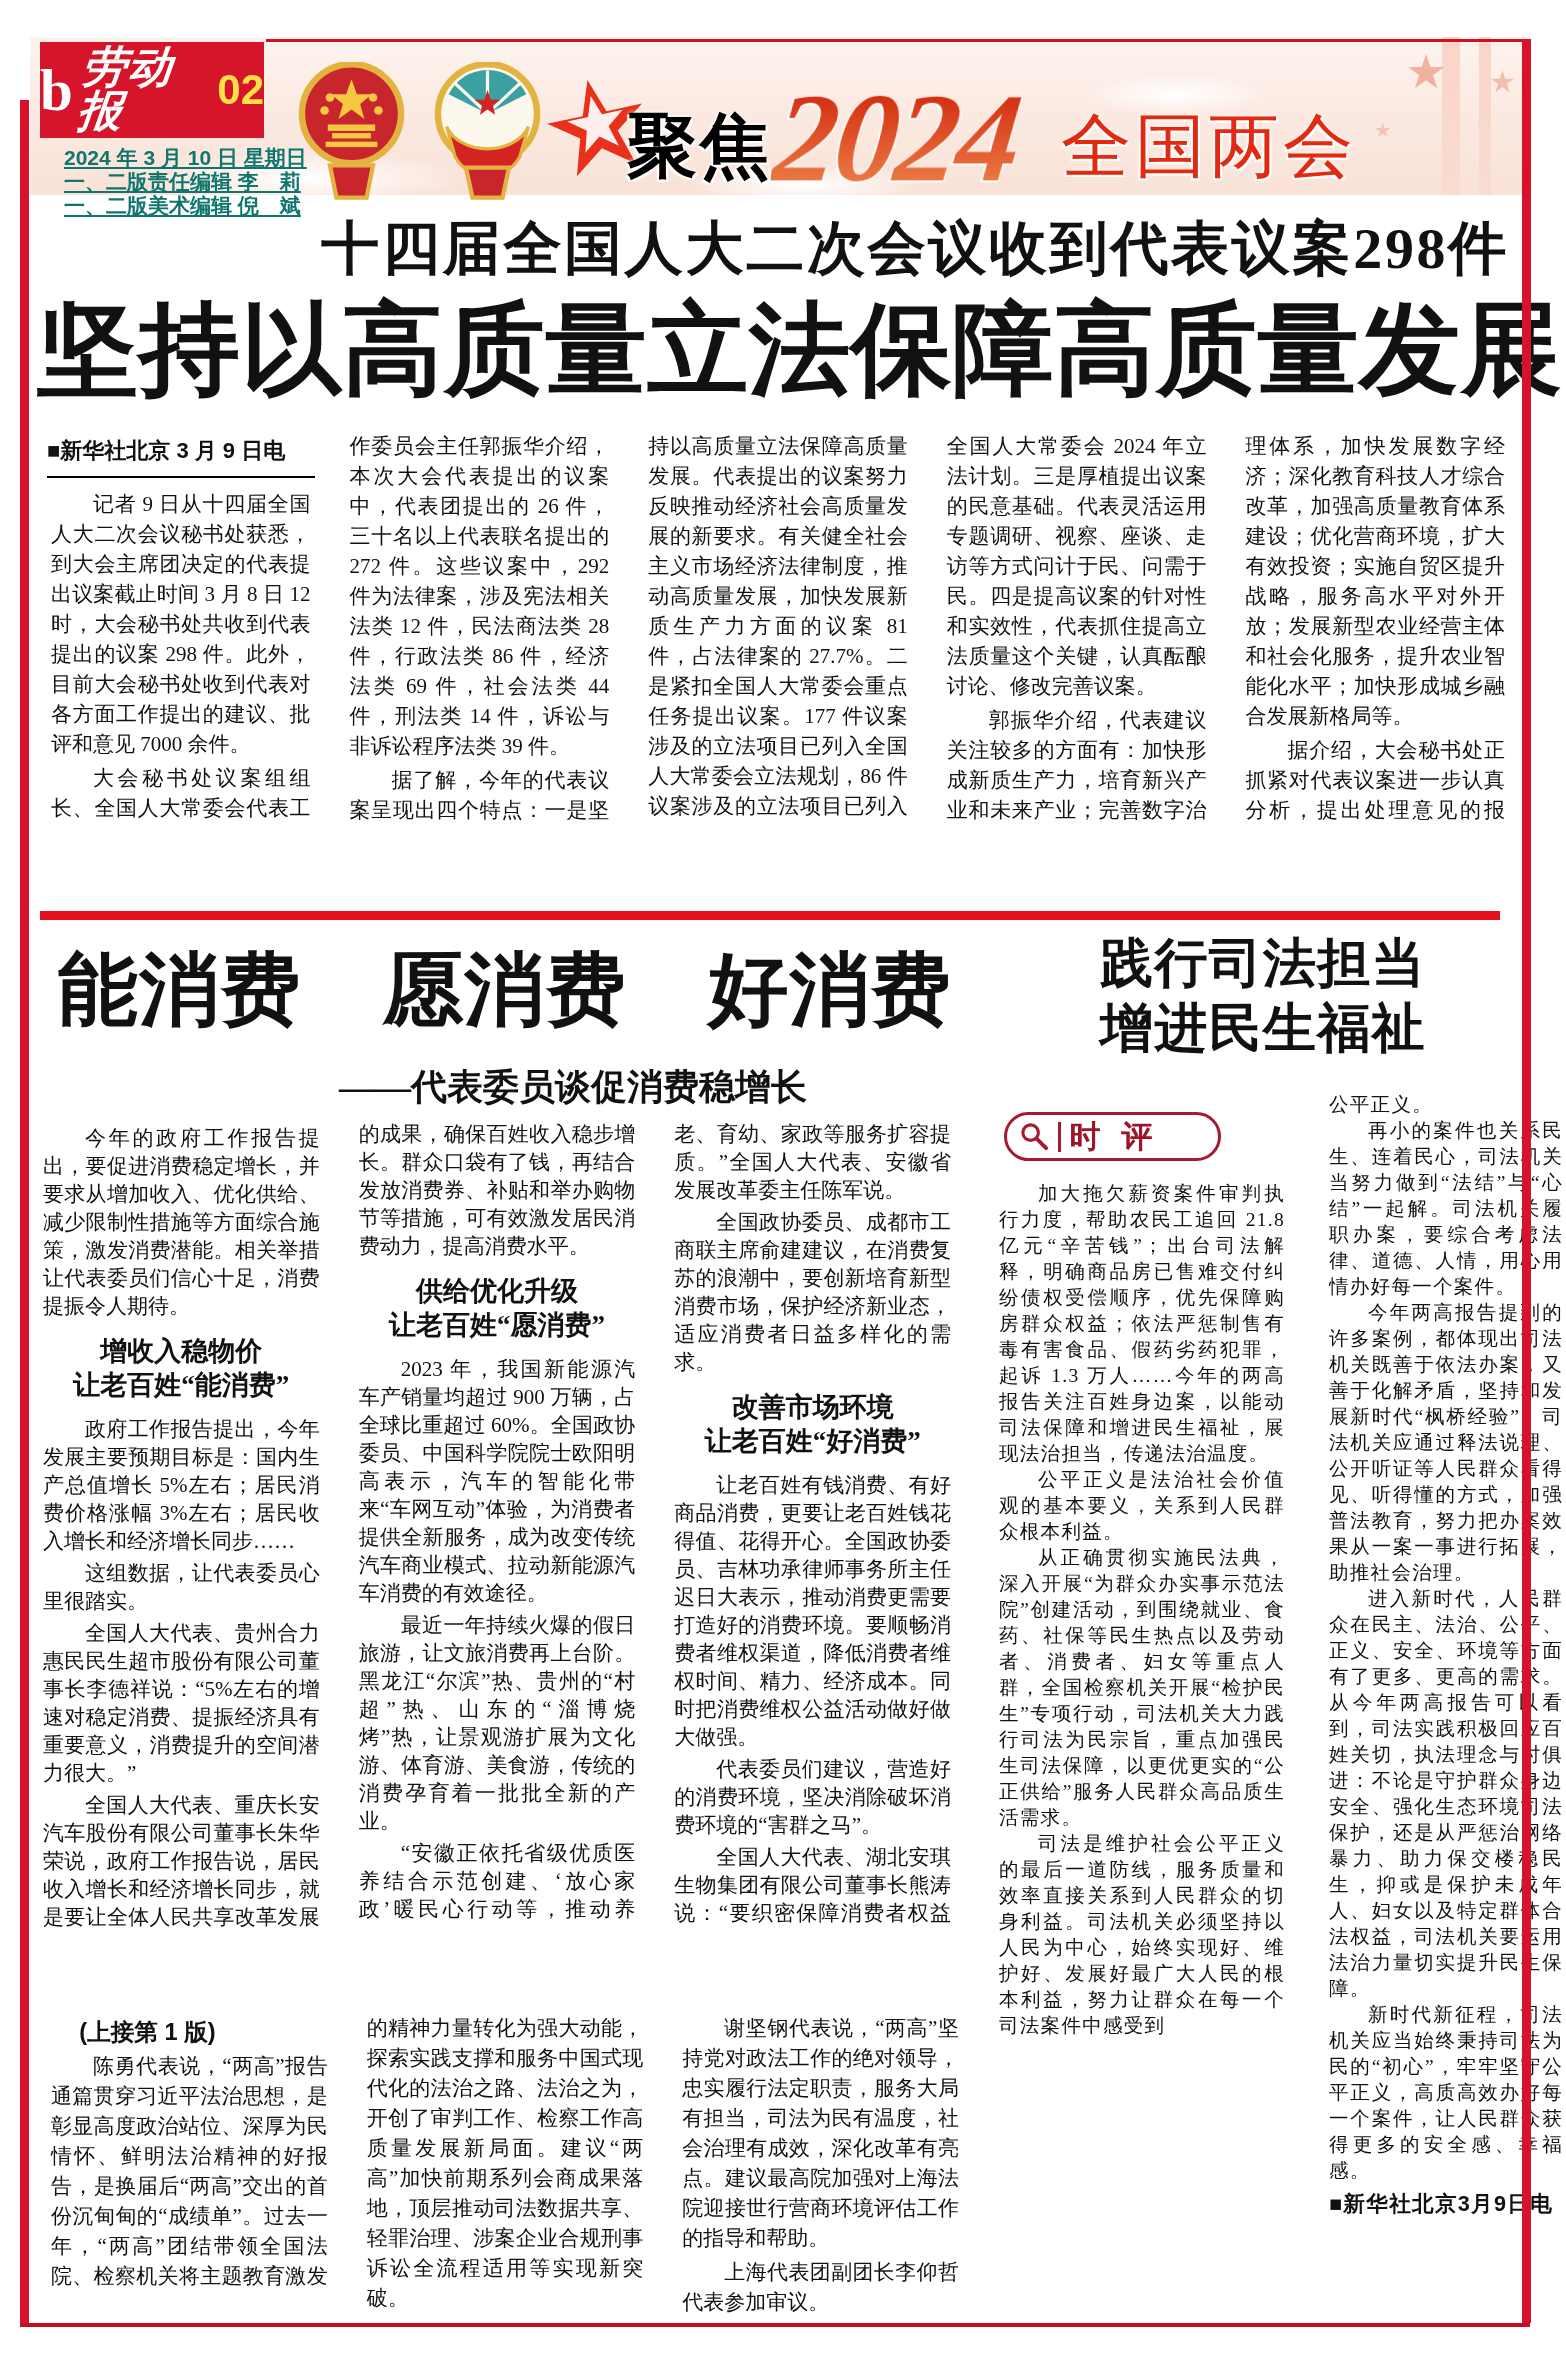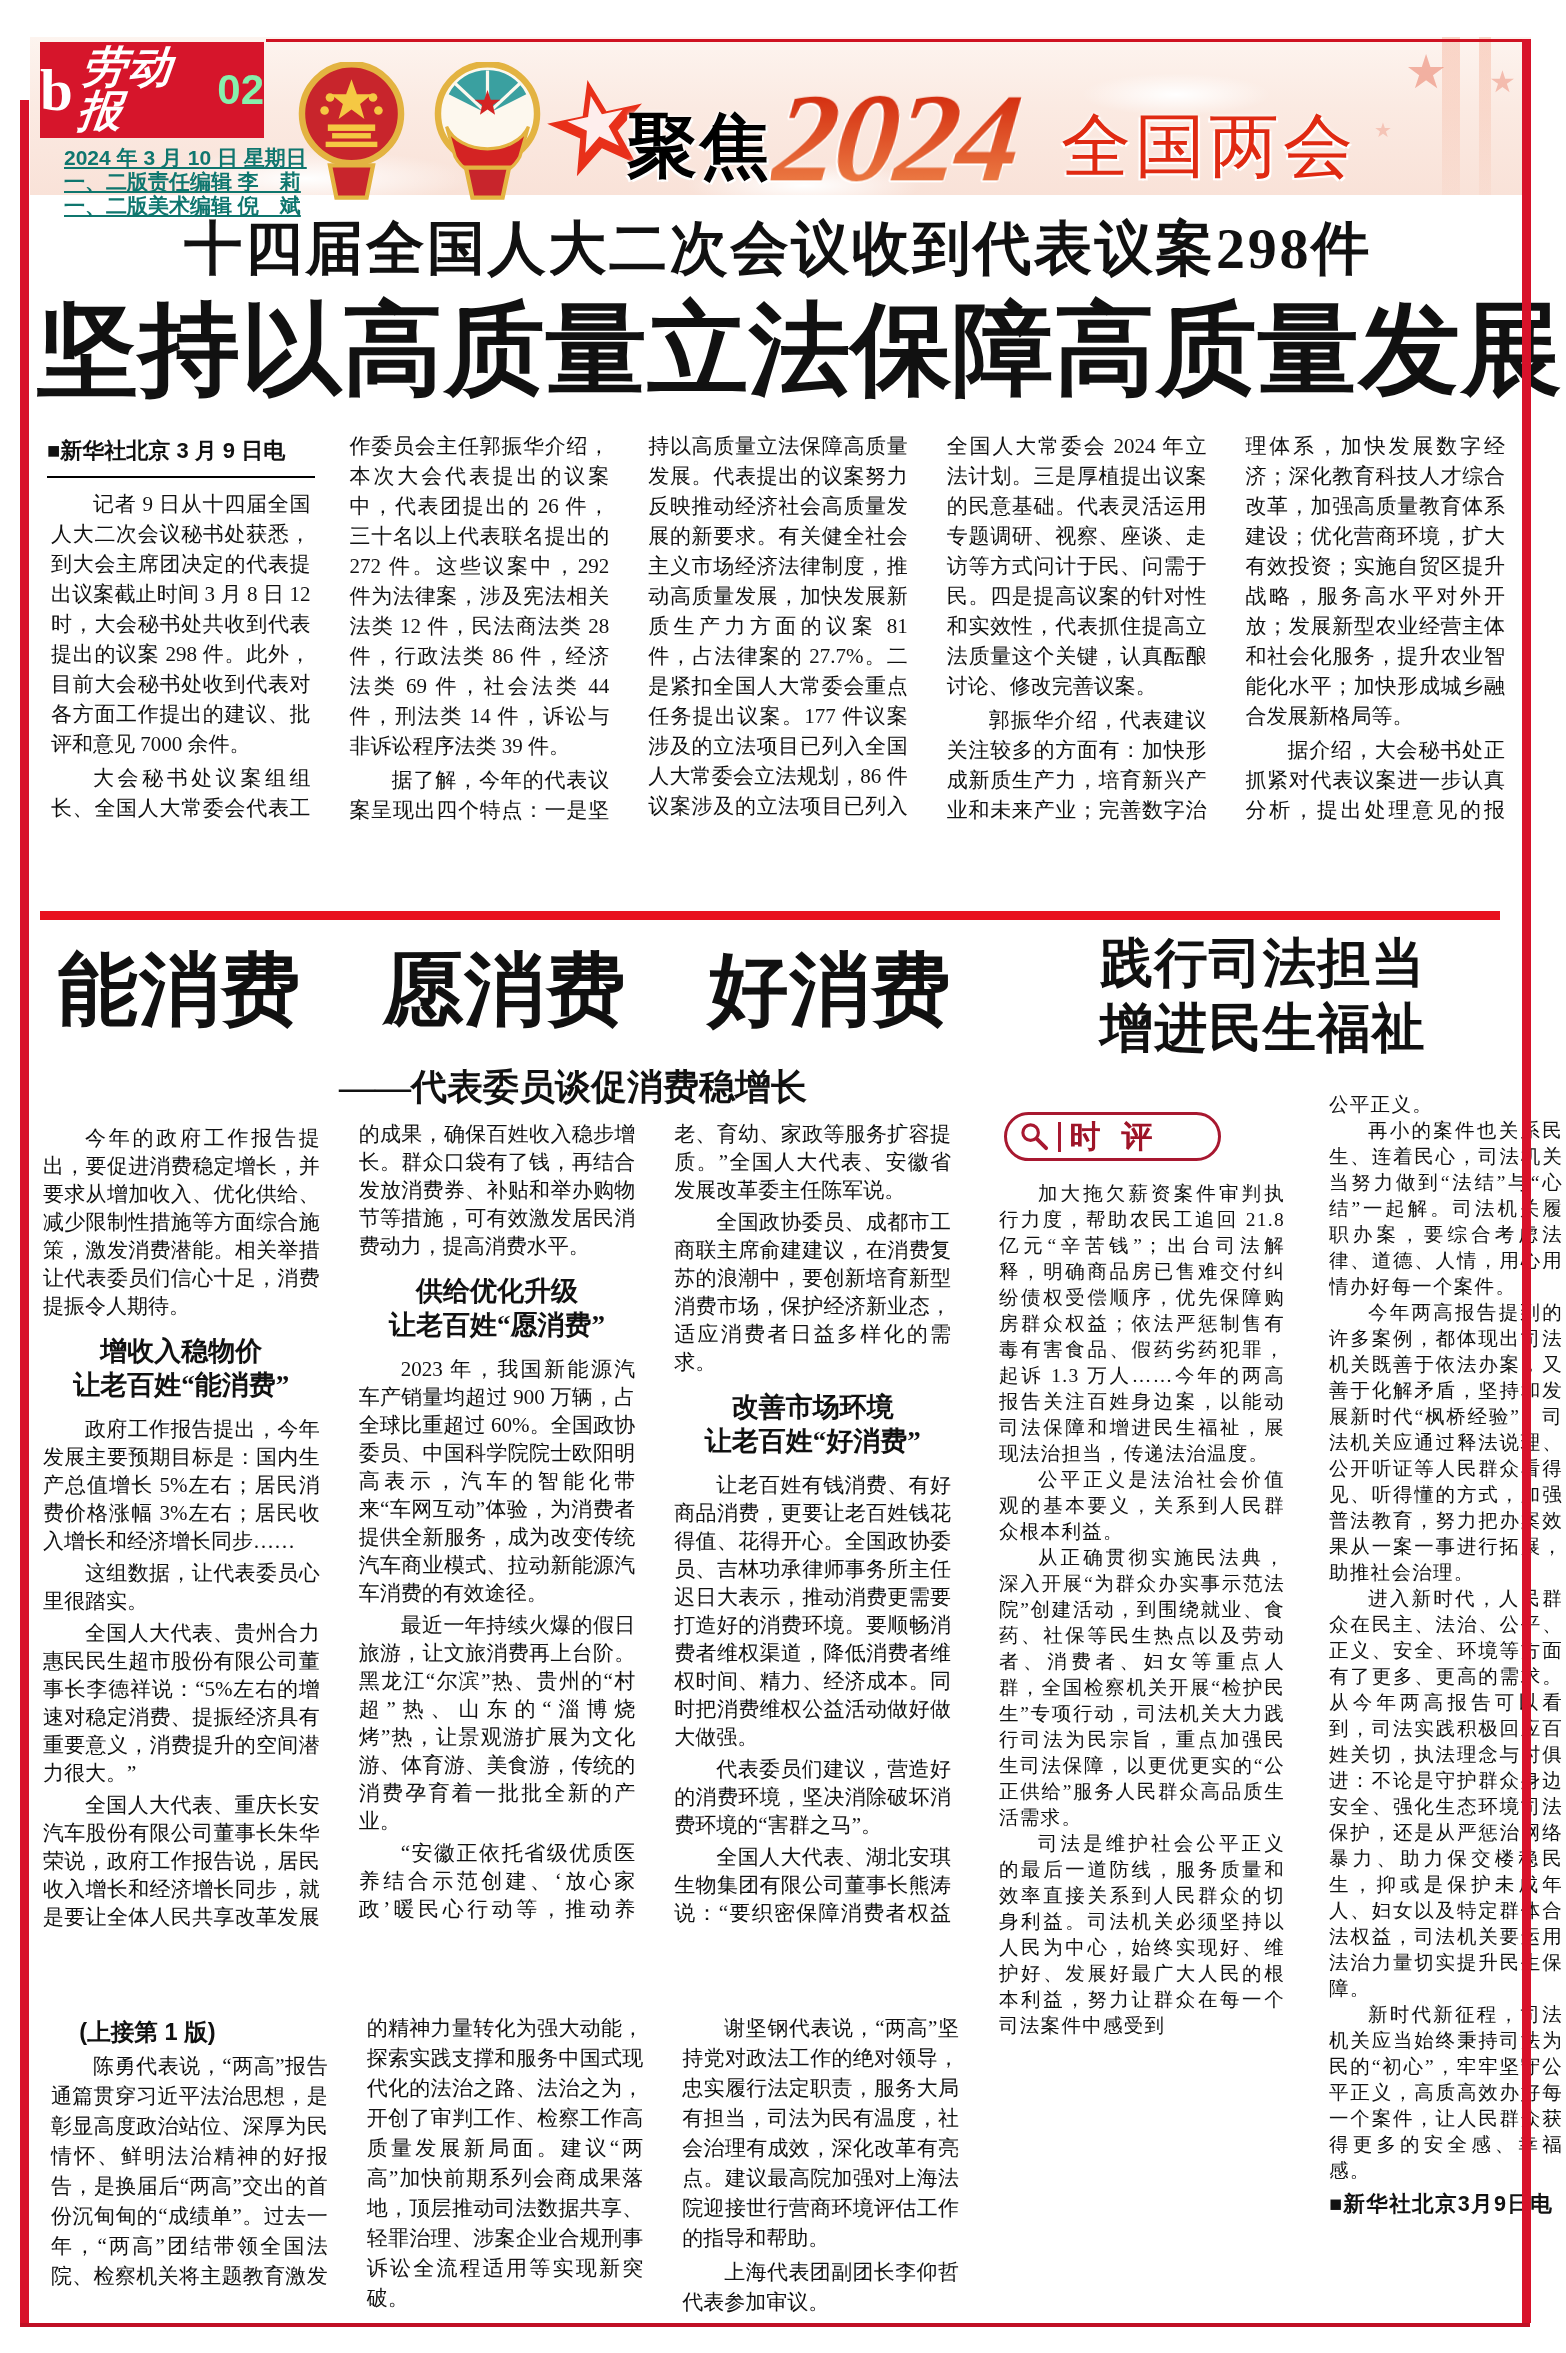--- a/index.html
+++ b/index.html
@@ -9,41 +9,41 @@
   
   .banner-bg{left:30px;top:37px;width:1501px;height:158px;
      background:linear-gradient(180deg,#fdf4ef 0%,#fbeae2 45%,#f9e2d8 100%);}
   .cloud{position:absolute;background:radial-gradient(closest-side,#ffffff 0%,rgba(255,255,255,0) 70%);}
   .deco-star{position:absolute;color:rgba(224,60,30,.35);font-family:"DejaVu Sans",sans-serif;}
   .ribbon{position:absolute;top:0;height:158px;width:17.5px;background:linear-gradient(180deg,rgba(238,120,80,.25),rgba(238,120,80,.05));}
   .top-line{left:266px;top:39px;width:1265px;height:3.4px;background:#cf1222;}
   .masthead-box{left:40px;top:42px;width:224px;height:96px;background:#d6152b;display:flex;align-items:center;justify-content:center;gap:6.7px;}
   .logo-b{color:#fff;font-size:59px;font-weight:bold;font-family:"Liberation Serif",serif;line-height:1;}
   .logo-name{color:#fff;font-size:44px;font-weight:bold;font-style:italic;transform:skewX(-6deg);letter-spacing:1.3px;line-height:1;}
-  .logo-page{color:#86efac;font-size:42px;font-weight:bold;font-family:"Liberation Sans",sans-serif;line-height:1;}
+  .logo-page{color:#fde047;font-size:42px;font-weight:bold;font-family:"Liberation Sans",sans-serif;line-height:1;}
   .date-block{left:64px;top:146px;width:209px;font-family:"Liberation Sans","DejaVu Sans",sans-serif;
      font-weight:bold;font-size:21px;line-height:24px;color:#0f766e;white-space:nowrap;text-decoration:underline;}
   .emblem{top:62px;width:113px;height:140px;}
   
   .banner-star{left:547px;top:77px;width:101px;height:101px;transform:rotate(-12deg);}
   .focus-label{left:627px;top:100px;font-size:70px;font-weight:bold;font-family:"Liberation Sans","DejaVu Sans",sans-serif;
      color:#000000;letter-spacing:2.7px;text-shadow:0 0 4px #fff,2px 2px 0 #fff,-2px 2px 0 #fff;}
   .year-label{left:775px;top:65px;font-size:127px;font-weight:bold;font-style:italic;
      font-family:"Liberation Serif",serif;letter-spacing:-2.7px;transform:skewX(-6deg);
      background:linear-gradient(180deg,#d42e10 20%,#f08a4e 95%);-webkit-background-clip:text;background-clip:text;
      -webkit-text-fill-color:transparent;text-shadow:none;filter:drop-shadow(1.3px 1.3px 0 #fff) drop-shadow(-1.3px 1.3px 0 #fff);}
   .event-label{left:1061px;top:100px;font-size:70px;font-weight:normal;font-family:"Liberation Sans","DejaVu Sans",sans-serif;
      color:#e02a12;letter-spacing:4px;text-shadow:0 0 4px #fff,2px 2px 0 #fff,-2px 2px 0 #fff;}
   
   .left-bar{left:20px;top:100px;width:8.8px;height:2224px;background:#d8122a;}
   .right-bar{left:1522px;top:39px;width:8.8px;height:2284px;background:#d8122a;}
   .bottom-line{left:20px;top:2323px;width:1510px;height:4px;background:#c01025;}
   .divider{left:40px;top:911px;width:1460px;height:9.4px;background:#e8101e;}
   
-  .kicker{left:47px;top:210px;width:1462px;text-align:center;font-size:58px;font-weight:bold;letter-spacing:2.7px;}
+  .kicker{left:47px;top:210px;width:1462px;text-align:right;font-size:58px;font-weight:bold;letter-spacing:2.7px;}
   .headline{left:37px;top:283px;width:1493px;text-align:center;font-size:101px;font-weight:bold;letter-spacing:0.7px;white-space:nowrap;}
   .cols5{left:47px;top:431px;width:1462px;height:404px;column-count:5;column-gap:31px;overflow:hidden;
      font-size:21px;line-height:30px;text-align:justify;}
   .cols5 p,.cols3 p{margin:4px;text-indent:2em;}
   .byline-head{font-family:"Liberation Sans","DejaVu Sans",sans-serif;font-weight:bold;font-size:22px;
      border-bottom:2.7px solid #000;padding:5.4px 0 9.4px 0;margin-bottom:10.8px;text-indent:0;}
   
   .consume-headline{left:47px;top:937px;width:916px;text-align:center;font-size:80px;font-weight:bold;letter-spacing:1.3px;}
   .consume-sub{left:317px;top:1063px;width:512px;text-align:center;font-size:36px;font-weight:bold;}
   .cols3{column-gap:31px;overflow:hidden;font-size:21px;line-height:28px;text-align:justify;}

